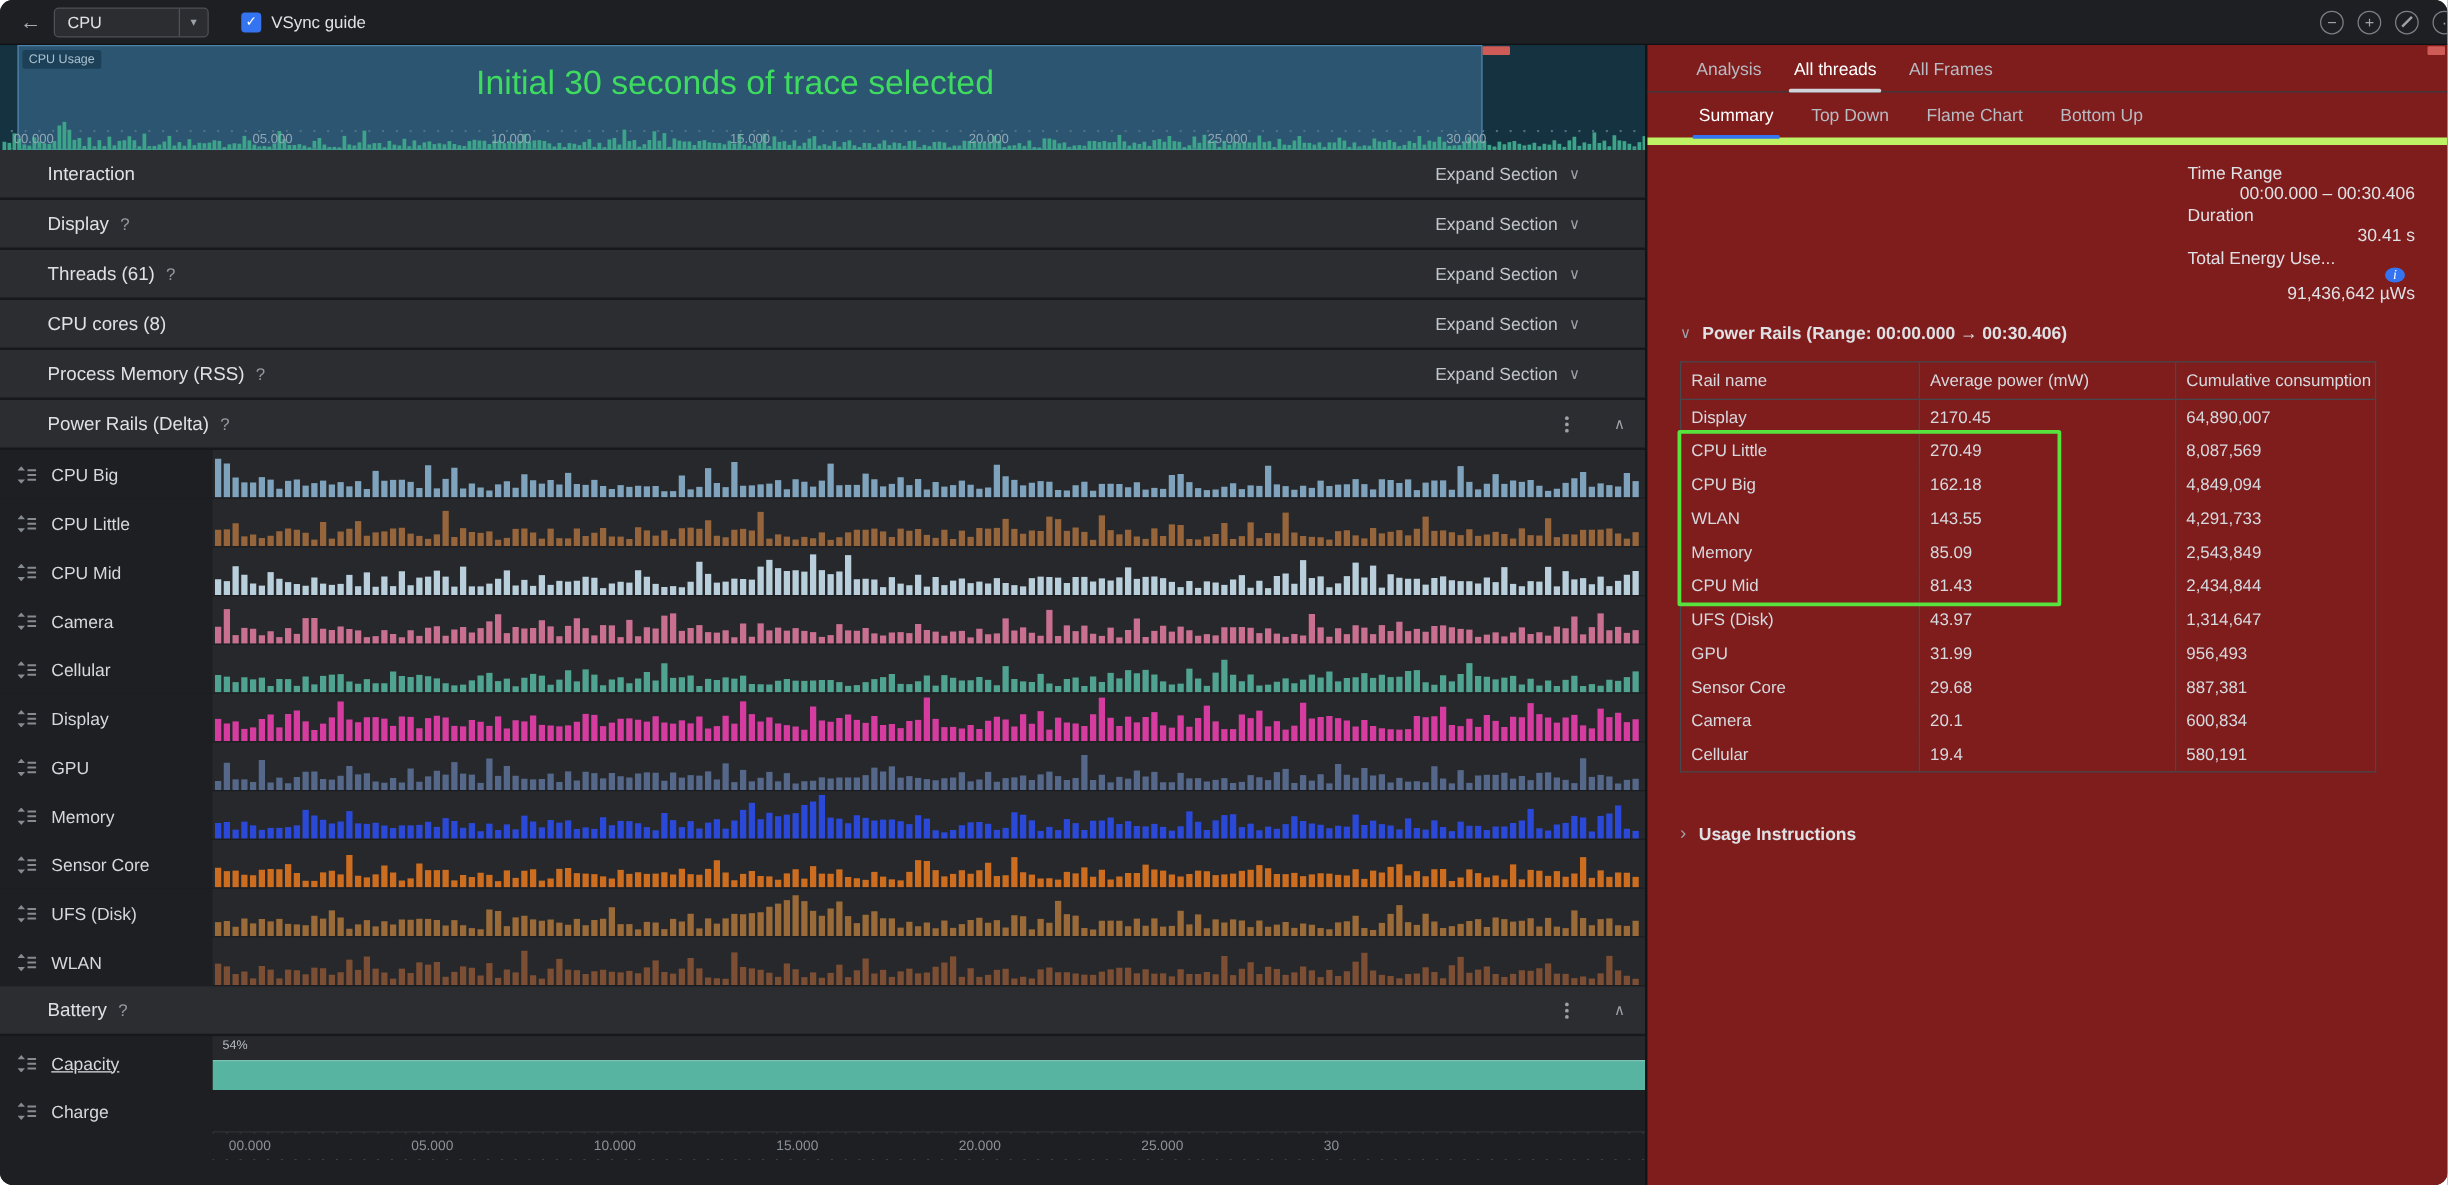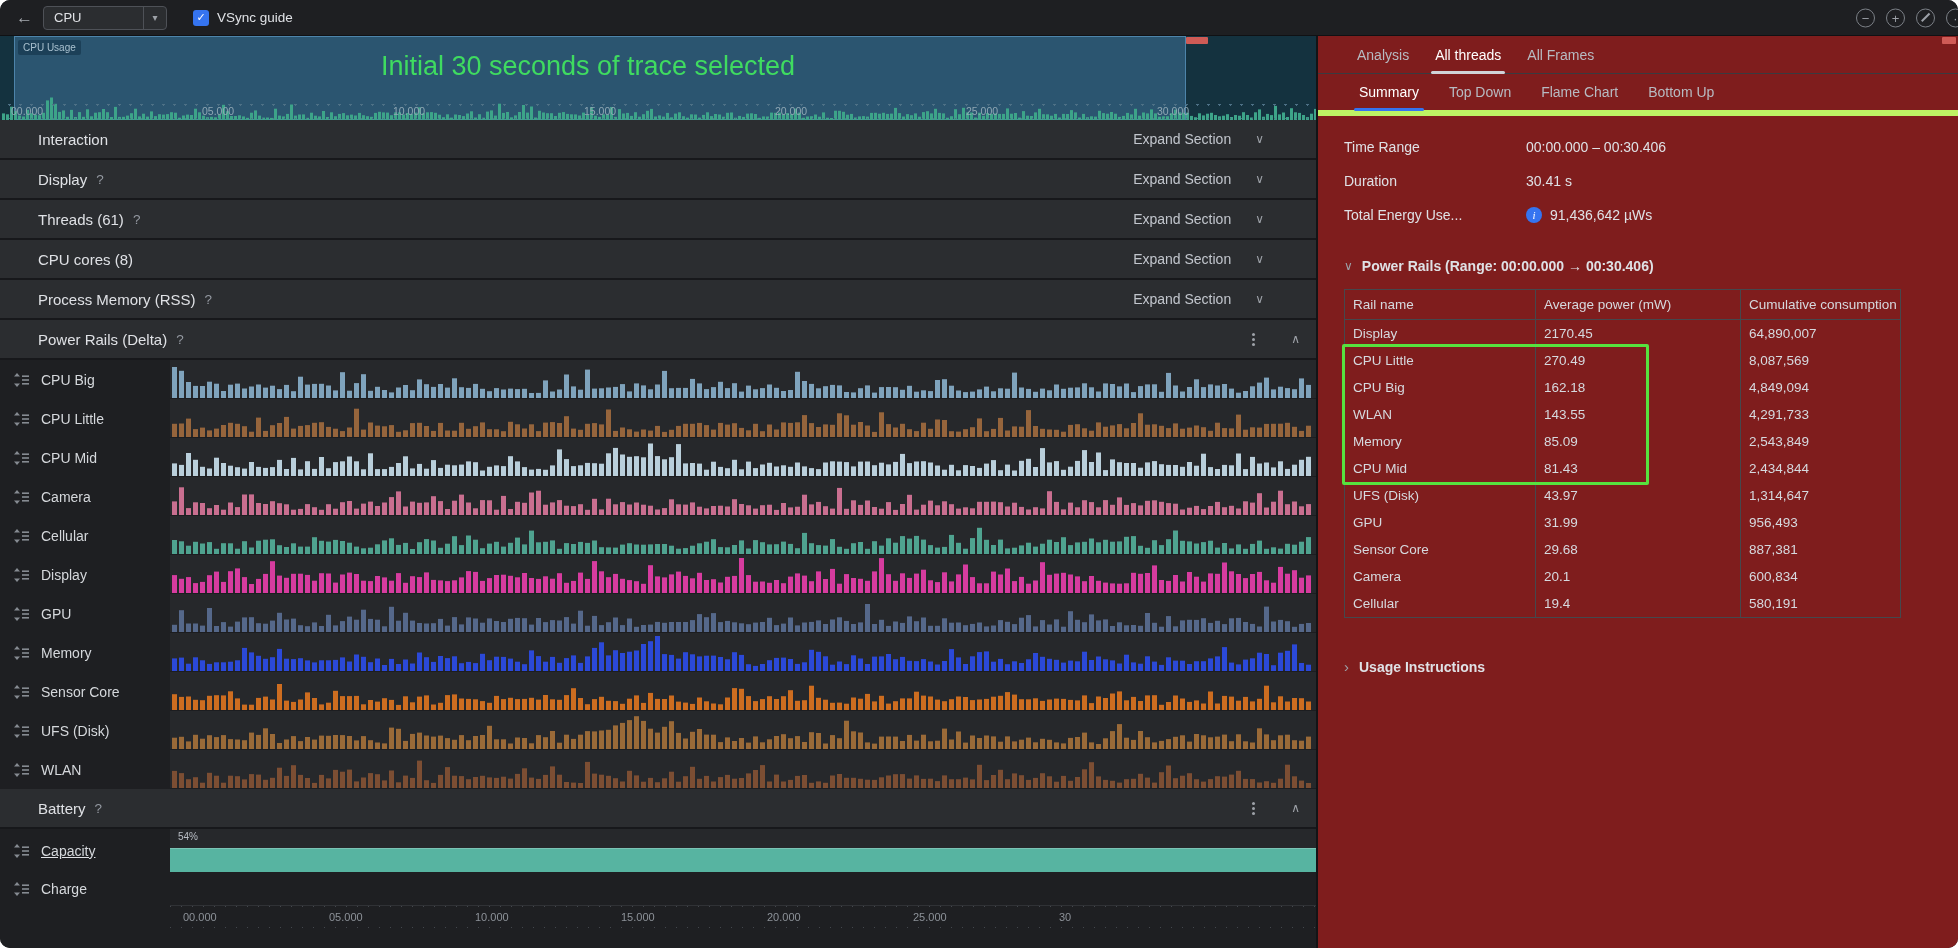--- a/index.html
+++ b/index.html
@@ -48,21 +48,21 @@
                background-image:radial-gradient(circle,#4e7186 1px,transparent 1.2px);
                background-size:11px 15px; background-position:4px 8px; }
   .cpu-ticks span { position:absolute; top:1px; font-size:10.5px; color:#8fa7b4;
                     background:transparent; padding:0 3px; }
 
   
   .section { height:40px; background:#2b2d30; border-bottom:2px solid #17181b;
              display:flex; align-items:center; padding:0 0 0 38px; gap:9px; }
   .sec-label { font-size:15px; color:#dfe1e5; }
   .help { color:#9499a1; font-size:13.5px; }
-  .expand { margin-left:auto; display:flex; gap:24px; align-items:center;
+  .expand { margin-left:auto; display:flex; gap:9px; align-items:center;
             color:#c2c6cd; font-size:14px; margin-right:52px; }
   .expand .chev { color:#9da1a8; font-size:12px; }
   .hdr-icons { margin-left:auto; display:flex; gap:30px; align-items:center; margin-right:16px; }
   .kebab { width:3px; height:3px; border-radius:50%; background:#9da1a8;
            box-shadow:0 -5px 0 #9da1a8, 0 5px 0 #9da1a8; margin-right:6px; }
   .collapse { color:#9da1a8; font-size:12px; }
 
   
   .track { display:flex; height:39px; }
   .track-label { width:170px; display:flex; align-items:center; gap:12px; padding-left:14px;
@@ -92,21 +92,21 @@
   .tab.active::after { content:""; position:absolute; left:9px; right:9px; bottom:-1px; height:3px;
                        background:#d0d3d8; border-radius:2px; }
   .subtabs { height:42px; display:flex; align-items:stretch; padding-left:26px;
              border-bottom:6px solid #bef264; }
   .subtab { padding:0 15px; font-size:14px; color:#b7bbc2; display:flex; align-items:center; position:relative; }
   .subtab.active { color:#ffffff; }
   .subtab.active::after { content:""; position:absolute; left:10px; right:10px; bottom:-1px; height:3px;
                           background:var(--accent,#3574f0); border-radius:2px; }
 
   .summary { padding:14px 26px 0; }
-  .srow { display:flex; align-items:center; height:34px; font-size:14px; }
+  .srow { display:flex; align-items:flex-end; height:34px; font-size:14px;flex-direction:column; }
   .srow .lbl { width:182px; color:#dfe1e5; }
   .srow .val { color:#dfe1e5; }
   .info-i { width:16px; height:16px; border-radius:50%; background:var(--accent,#3574f0); color:#fff;
             font-size:11px; font-style:italic; font-family:"Liberation Serif",serif;
             display:flex; align-items:center; justify-content:center; margin-right:8px; }
 
   .prh { display:flex; align-items:center; gap:9px; margin:26px 0 0 26px;
          font-size:14px; font-weight:bold; color:#dfe1e5; }
   .prh .chev { font-weight:normal; color:#9da1a8; font-size:12px; }
 

